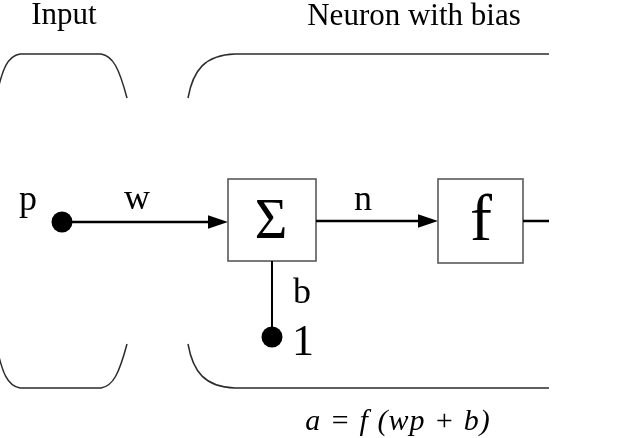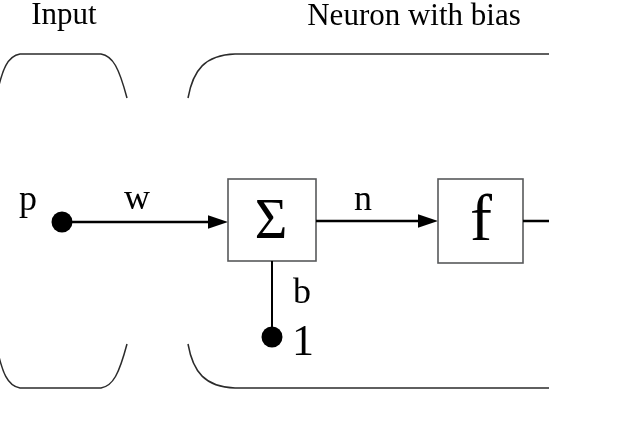--- a/index.html
+++ b/index.html
@@ -71,14 +71,15 @@
   <div class="lbl var" style="left:363px;top:198px;">n</div>
 
   <div class="lbl transfer" style="left:481px;top:218px;">f</div>
 
   <div class="lbl var" style="left:566px;top:200px;">a</div>
 
   <div class="lbl var" style="left:302px;top:291px;">b</div>
 
   <div class="lbl one" style="left:303px;top:341px;">1</div>
 
+  <div class="lbl equation" style="left:398px;top:420px;">a = f (wp + b)</div>
 
 </div>
 
 </body></html>

